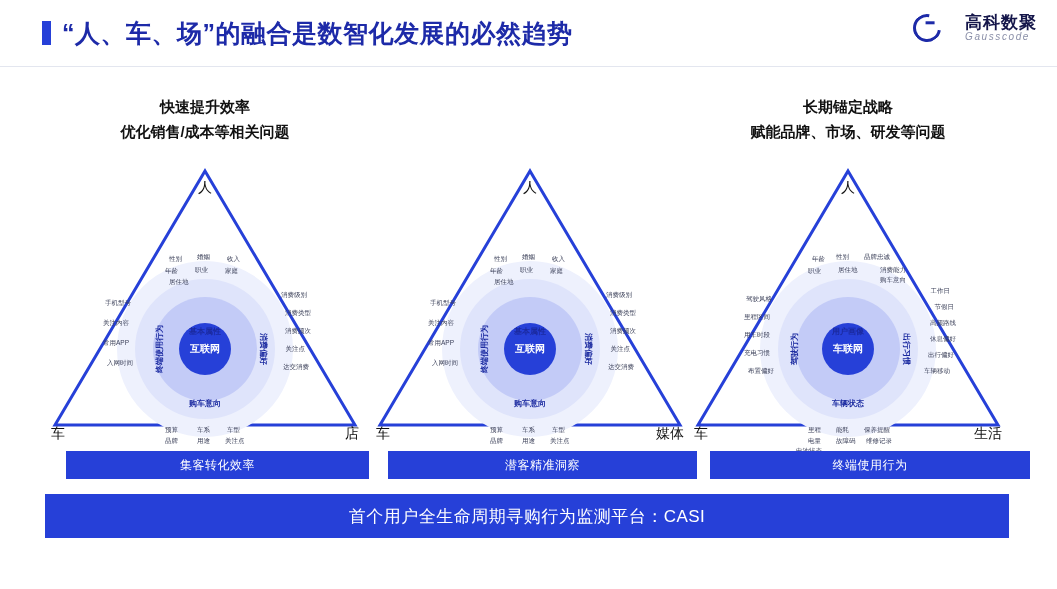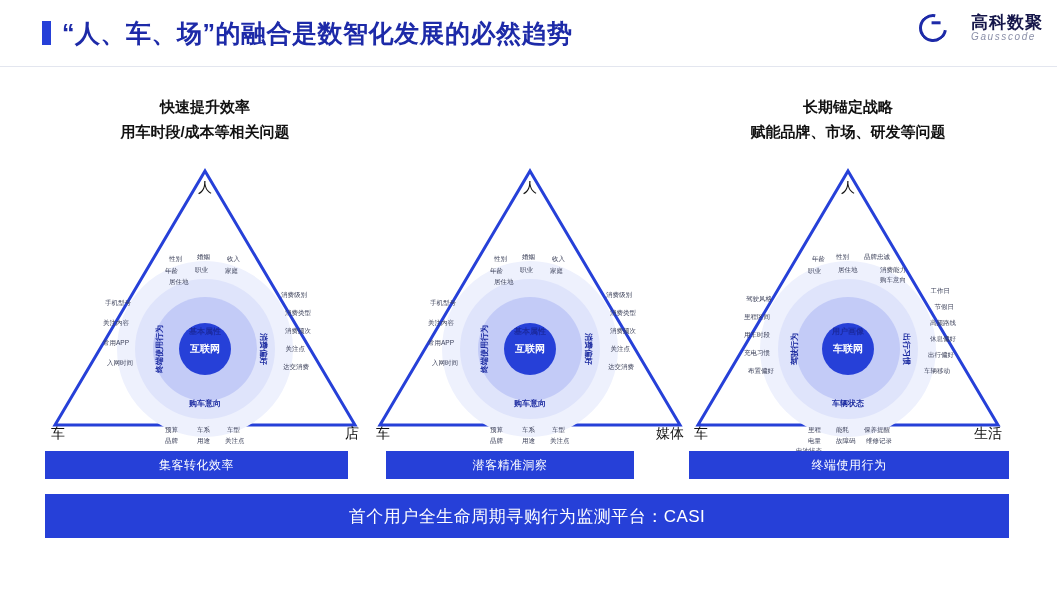--- a/index.html
+++ b/index.html
@@ -40,21 +40,21 @@
     position: absolute;
     left: 62px; top: 17px;
     font-size: 25px;
     font-weight: bold;
     color: #1d2aa8;
     letter-spacing: 0.5px;
     white-space: nowrap;
   }
   .logo {
     position: absolute;
-    right: 14px; top: 14px;
+    right: 20px; top: 14px;
     display: flex;
     align-items: center;
     gap: 24px;
   }
   .logo-mark {
     width: 22px; height: 22px;
     border-radius: 50%;
     border: 3px solid #1d2aa8;
     border-right-color: transparent;
     position: relative;
@@ -180,23 +180,24 @@
     position: absolute;
     top: 451px;
     height: 28px;
     background: #2640d8;
     color: #fff;
     font-size: 12px;
     display: flex;
     align-items: center;
     justify-content: center;
     letter-spacing: 0.5px;
+    margin-left: 21px;
   }
   .subbar-1 { left: 45px;  width: 303px; }
-  .subbar-2 { left: 386px; width: 248px; text-align: center; }
+  .subbar-2 { left: 367px; width: 309px; text-align: center; }
   .subbar-3 { left: 689px; width: 320px; }
 
   
   .bottombar {
     position: absolute;
     left: 45px;
     top: 494px;
     width: 964px;
     height: 44px;
     background: #2640d8;
@@ -220,21 +221,21 @@
       <div class="logo-cn">高科数聚</div>
       <div class="logo-en">Gausscode</div>
     </div>
   </div>
 </div>
 <div class="header-rule"></div>
 
 <div class="col col-1">
   <div class="col-head">
     <div>快速提升效率</div>
-    <div>用车时段/成本等相关问题</div>
+    <div>优化销售/成本等相关问题</div>
   </div>
   <div class="tri-wrap">
     <svg class="tri-svg" width="320" height="290">
       <polygon points="160,18 310,272 10,272" fill="none" stroke="#2640d8" stroke-width="3"></polygon>
     </svg>
     <div class="vertex vertex-top">人</div>
     <div class="vertex vertex-left">车</div>
     <div class="vertex vertex-right">店</div>
 
     <div class="circles">

